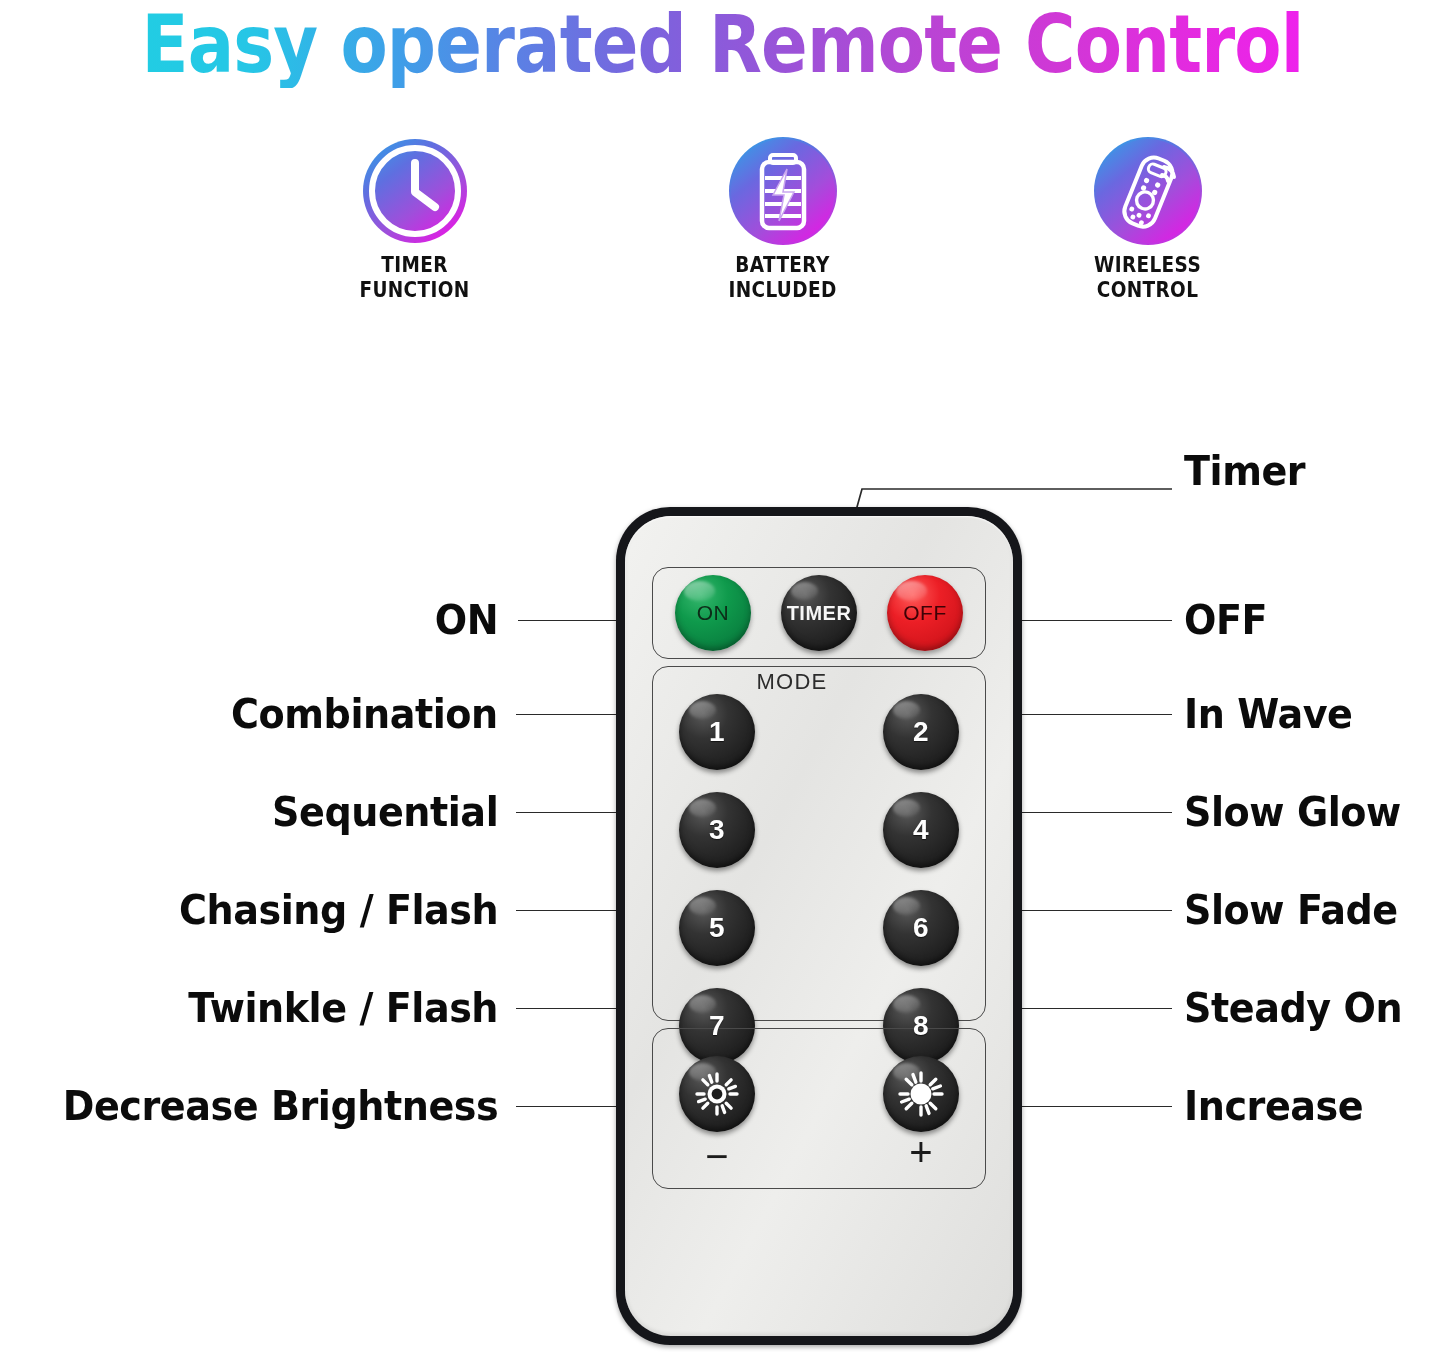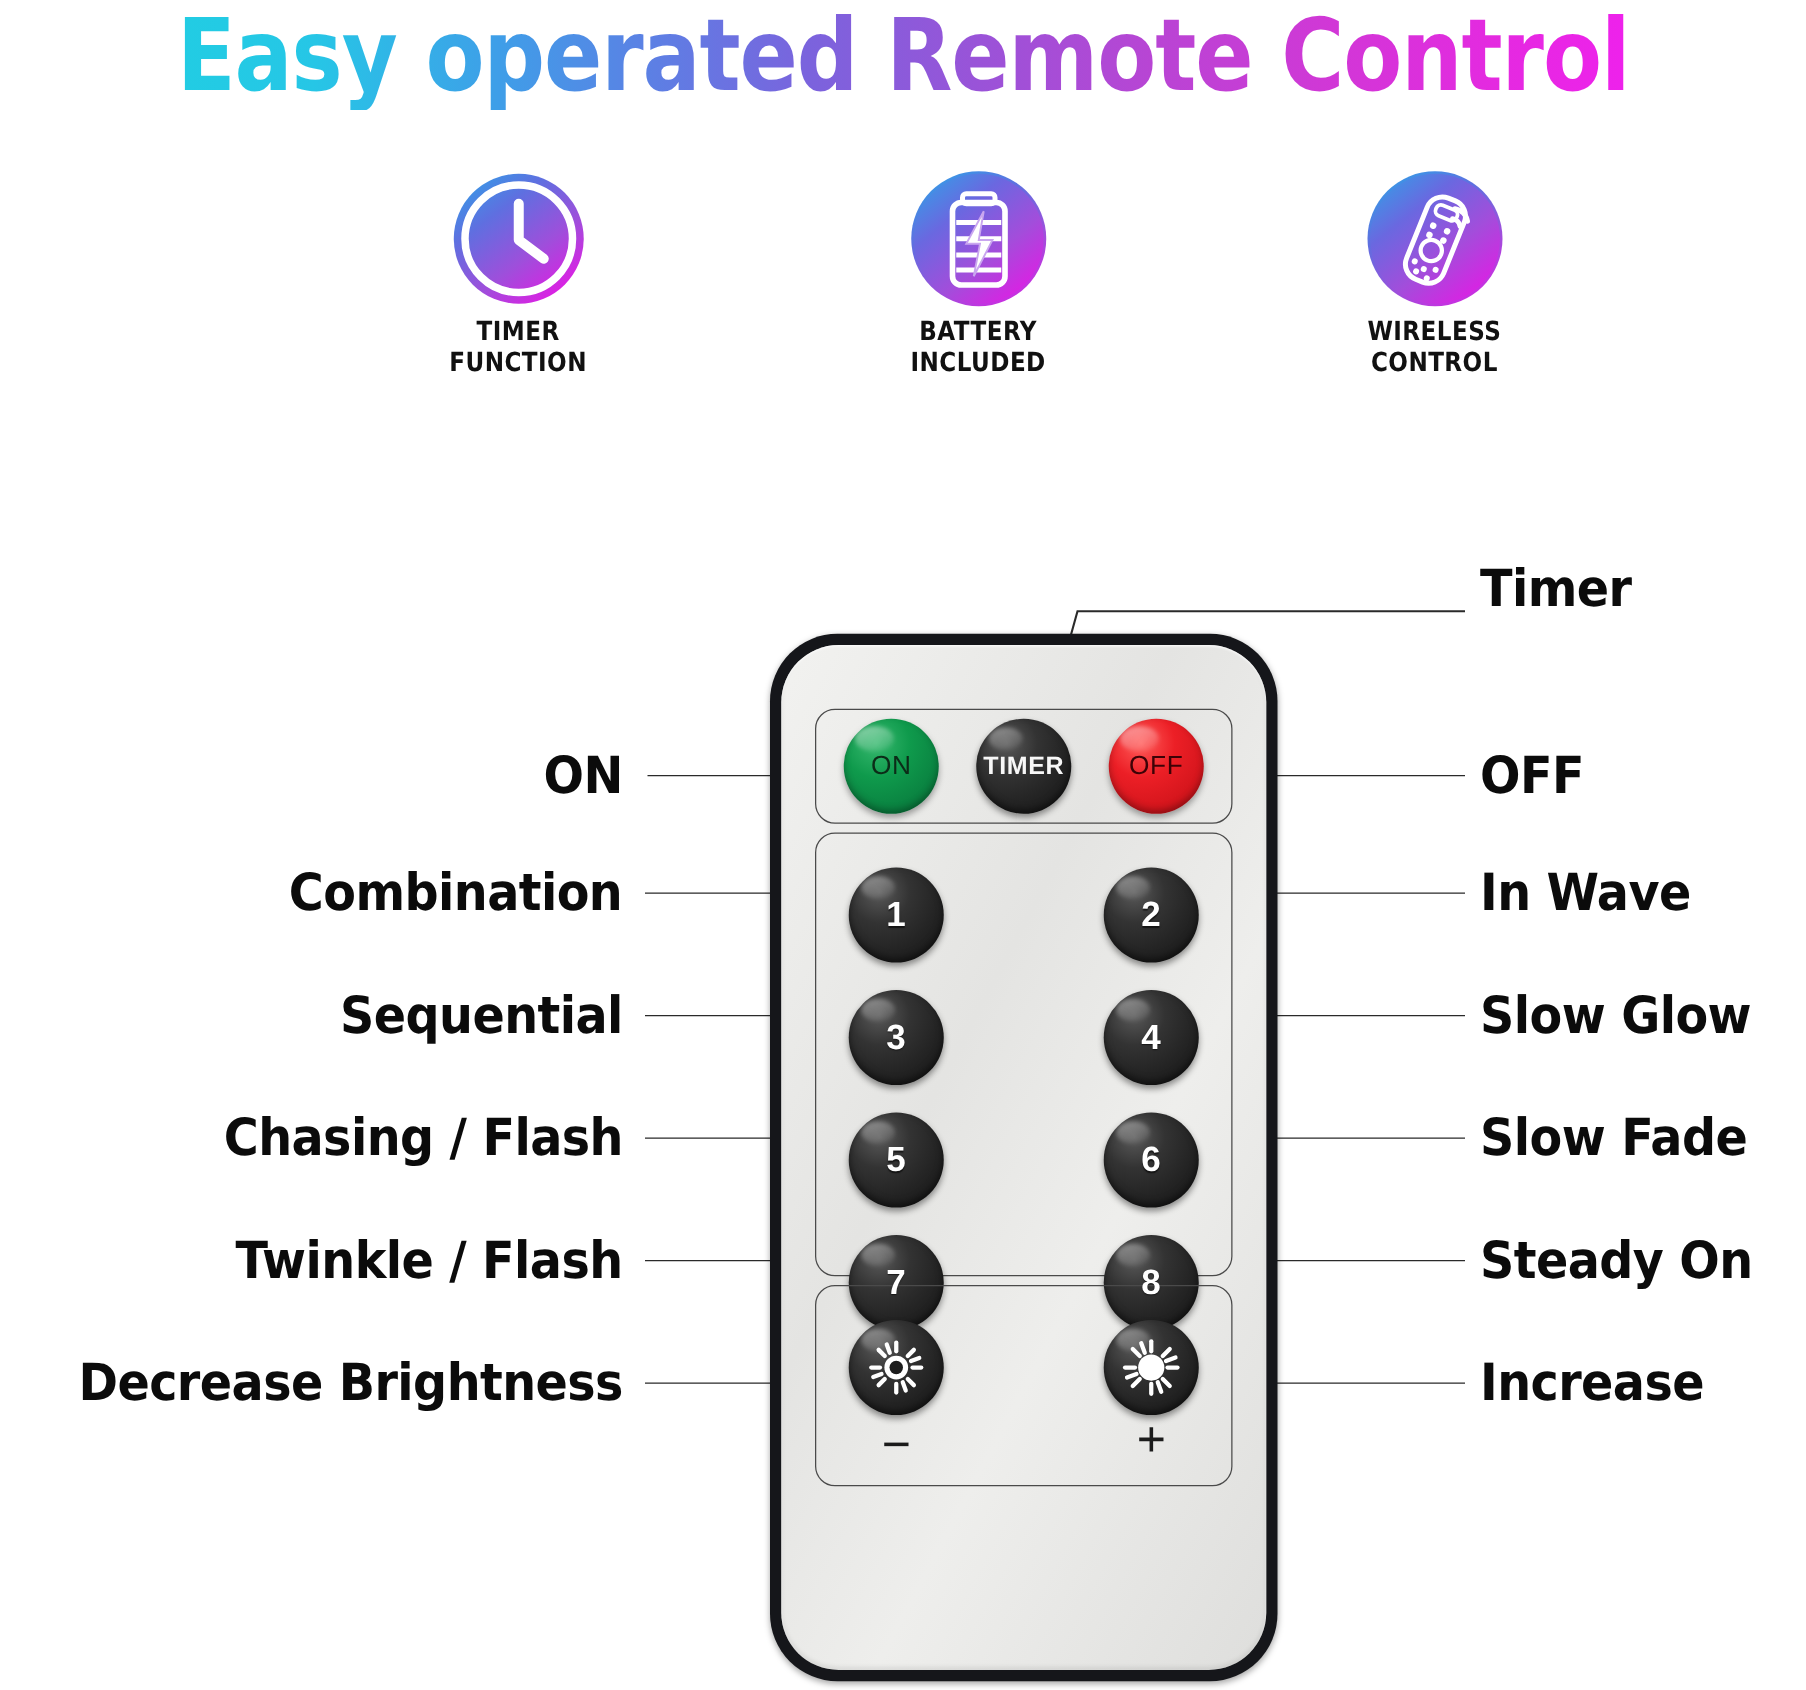--- a/index.html
+++ b/index.html
@@ -304,20 +304,21 @@
         <span class="btn-label lbl-dark-on">ON</span>
       </div>
       <div class="btn btn-round btn-dark" style="left:156px; top:59px;">
         <span class="btn-label lbl-white">TIMER</span>
       </div>
       <div class="btn btn-round btn-red" style="left:262px; top:59px;">
         <span class="btn-label lbl-dark-off">OFF</span>
       </div>
 
       <div class="panel" id="panel-mode"></div>
+      <div class="panel-label" id="label-mode">MODE</div>
 
       <div class="btn btn-round btn-dark" style="left:54px; top:178px;">
         <span class="btn-label lbl-num">1</span>
       </div>
       <div class="btn btn-round btn-dark" style="left:258px; top:178px;">
         <span class="btn-label lbl-num">2</span>
       </div>
       <div class="btn btn-round btn-dark" style="left:54px; top:276px;">
         <span class="btn-label lbl-num">3</span>
       </div>

